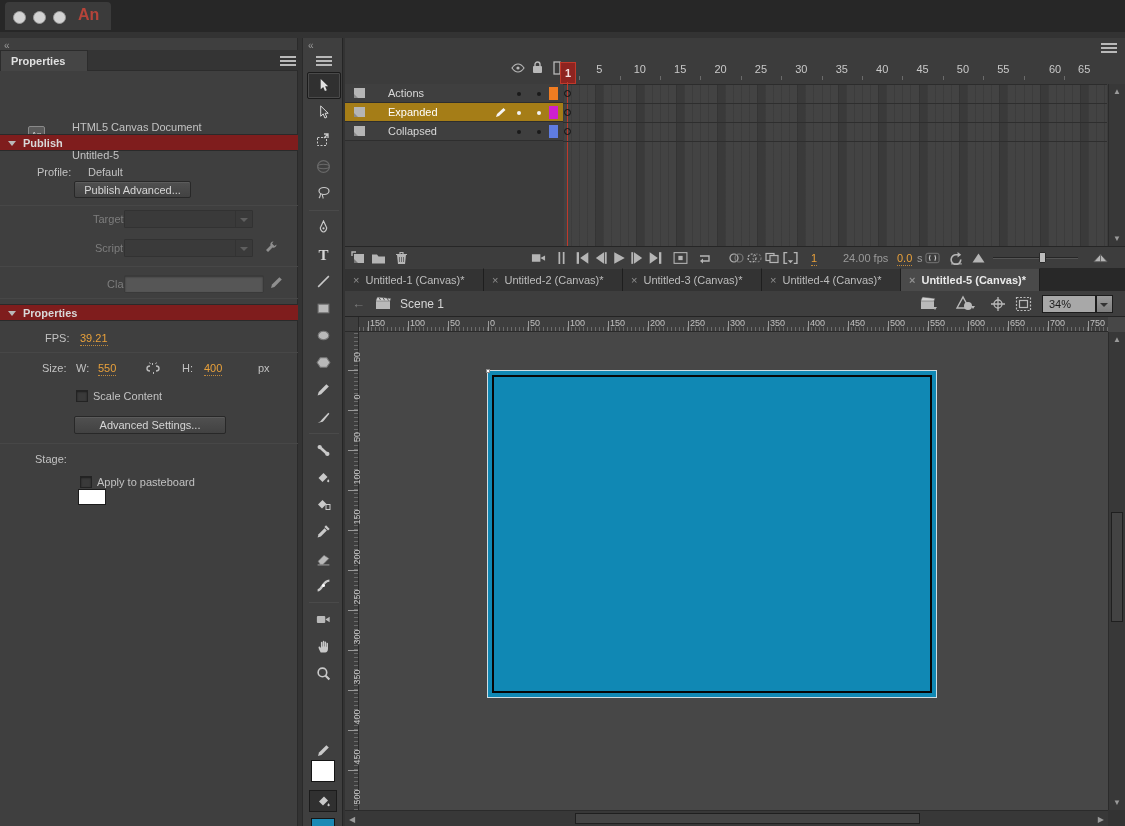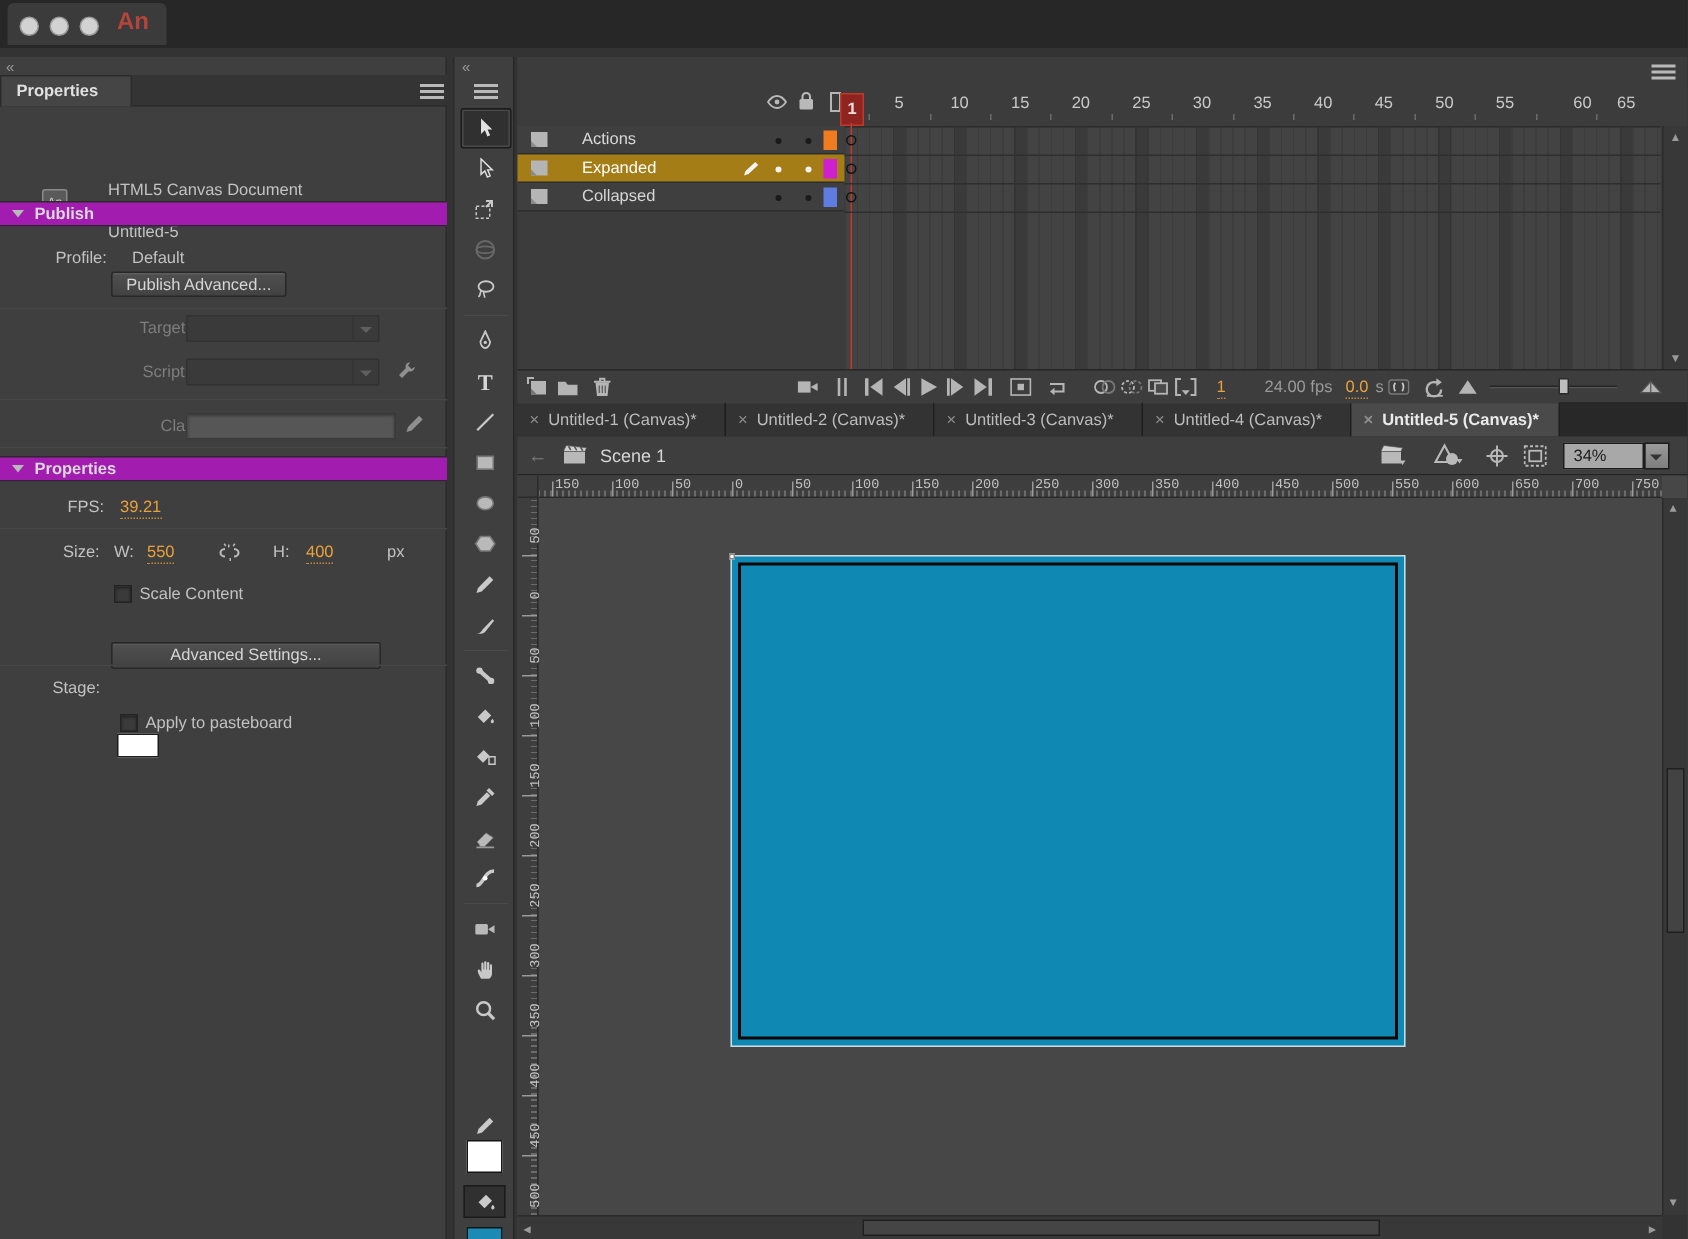--- a/index.html
+++ b/index.html
@@ -23,21 +23,21 @@
   .collapse { position:absolute; color:#9a9a9a; font-size:10px; }
 
   
   #props { left:0; top:38px; width:298px; height:788px; background:#3f3f3f;
      border-right:1px solid #2a2a2a; }
   #props-tab { position:absolute; left:0; top:12px; width:88px; height:21px;
      background:#454545; border:1px solid #2c2c2c; border-bottom:none;
      color:#e0e0e0; font-weight:bold; line-height:20px; padding-left:10px; }
   #props-tabrow { position:absolute; left:0; top:12px; width:298px; height:21px;
      background:#343434; border-bottom:1px solid #2c2c2c; }
-  .sect-head { position:absolute; left:0; width:298px; height:17px; background:#a21caf;
+  .sect-head { position:absolute; left:0; width:298px; height:17px; background:#7f1d1d;
      border-top:1px solid #2a2a2a; border-bottom:1px solid #2a2a2a;
      font-weight:bold; color:#d8d8d8; line-height:16px; }
   .tri-down { display:inline-block; width:0; height:0; border-left:4px solid transparent;
      border-right:4px solid transparent; border-top:5px solid #b9b9b9;
      margin:0 7px 1px 8px; }
   .lbl { position:absolute; color:#c2c2c2; }
   .lbl-dim { position:absolute; color:#7d7d7d; }
   .val-orange { position:absolute; color:#e9a13b;
      border-bottom:1px dotted rgba(233,161,59,.75); padding-bottom:1px; }
   .btn { position:absolute; background:linear-gradient(#505050,#424242);
@@ -135,21 +135,21 @@
   #scenebar { left:345px; top:291px; width:780px; height:26px; background:#3e3e3e;
      border-bottom:1px solid #242424; }
   #zoom-field { position:absolute; left:697px; top:4px; width:54px; height:18px;
      background:#a8a8a8; border:1px solid #1c1c1c; color:#1c1c1c; line-height:16px;
      padding-left:6px; }
   #zoom-btn { position:absolute; left:751px; top:4px; width:17px; height:18px;
      background:linear-gradient(#9a9a9a,#7e7e7e); border:1px solid #1c1c1c; }
   #zoom-btn .dd-arrow { border-top-color:#333; right:4px; top:7px; }
 
   
-  #canvas { left:345px; top:317px; width:780px; height:509px; background:#474747; overflow:hidden;font-family:Liberation Mono, monospace; }
+  #canvas { left:345px; top:317px; width:780px; height:509px; background:#474747; overflow:hidden; }
   #ruler-corner { position:absolute; left:0; top:0; width:14px; height:15px;
      background:#3e3e3e; border-right:1px solid #2a2a2a; border-bottom:1px solid #2a2a2a; }
   #h-ruler { position:absolute; left:14px; top:0; width:749px; height:15px; background:#3e3e3e;
      border-bottom:1px solid #2a2a2a; }
   #h-ruler .minor { position:absolute; left:0; bottom:0; width:100%; height:4px;
      background:repeating-linear-gradient(90deg,#6b6b6b 0 1px,transparent 1px 4px); }
   .h-tick { position:absolute; bottom:0; width:1px; height:10px; background:#9a9a9a; }
   .h-lab { position:absolute; top:1px; font-size:9px; color:#c2c2c2; }
   #v-ruler { position:absolute; left:0; top:15px; width:14px; height:494px; background:#3e3e3e;
      border-right:1px solid #2a2a2a; }
@@ -250,21 +250,21 @@
         <path d="M7.5 2v2M8.5 11v2M4.5 1.5l1 1.6M11.5 1.5l-1 1.6" stroke="#b9b9b9"></path>
       </svg>
   </span>
   <div class="lbl" style="left:182px;top:324px">H:</div>
   <div class="val-orange" style="left:204px;top:324px">400</div>
   <div class="lbl" style="left:258px;top:324px">px</div>
 
   <div class="checkbox" style="left:76px;top:352px"></div>
   <div class="lbl" style="left:93px;top:352px">Scale Content</div>
 
-  <button class="btn" style="left:74px;top:390px;width:180px;height:18px;font-size:11px">Advanced Settings...</button>
+  <button class="btn" style="left:74px;top:378px;width:152px;height:18px;font-size:11px">Advanced Settings...</button>
   <div class="divider" style="top:405px"></div>
 
   <div class="lbl" style="left:35px;top:415px">Stage:</div>
   <div id="stage-swatch" style="background: rgb(255, 255, 255);"></div>
 
   <div class="checkbox" style="left:80px;top:438px"></div>
   <div class="lbl" style="left:97px;top:438px">Apply to pasteboard</div>
 </div>
 
 <div id="toolbar" class="abs">

